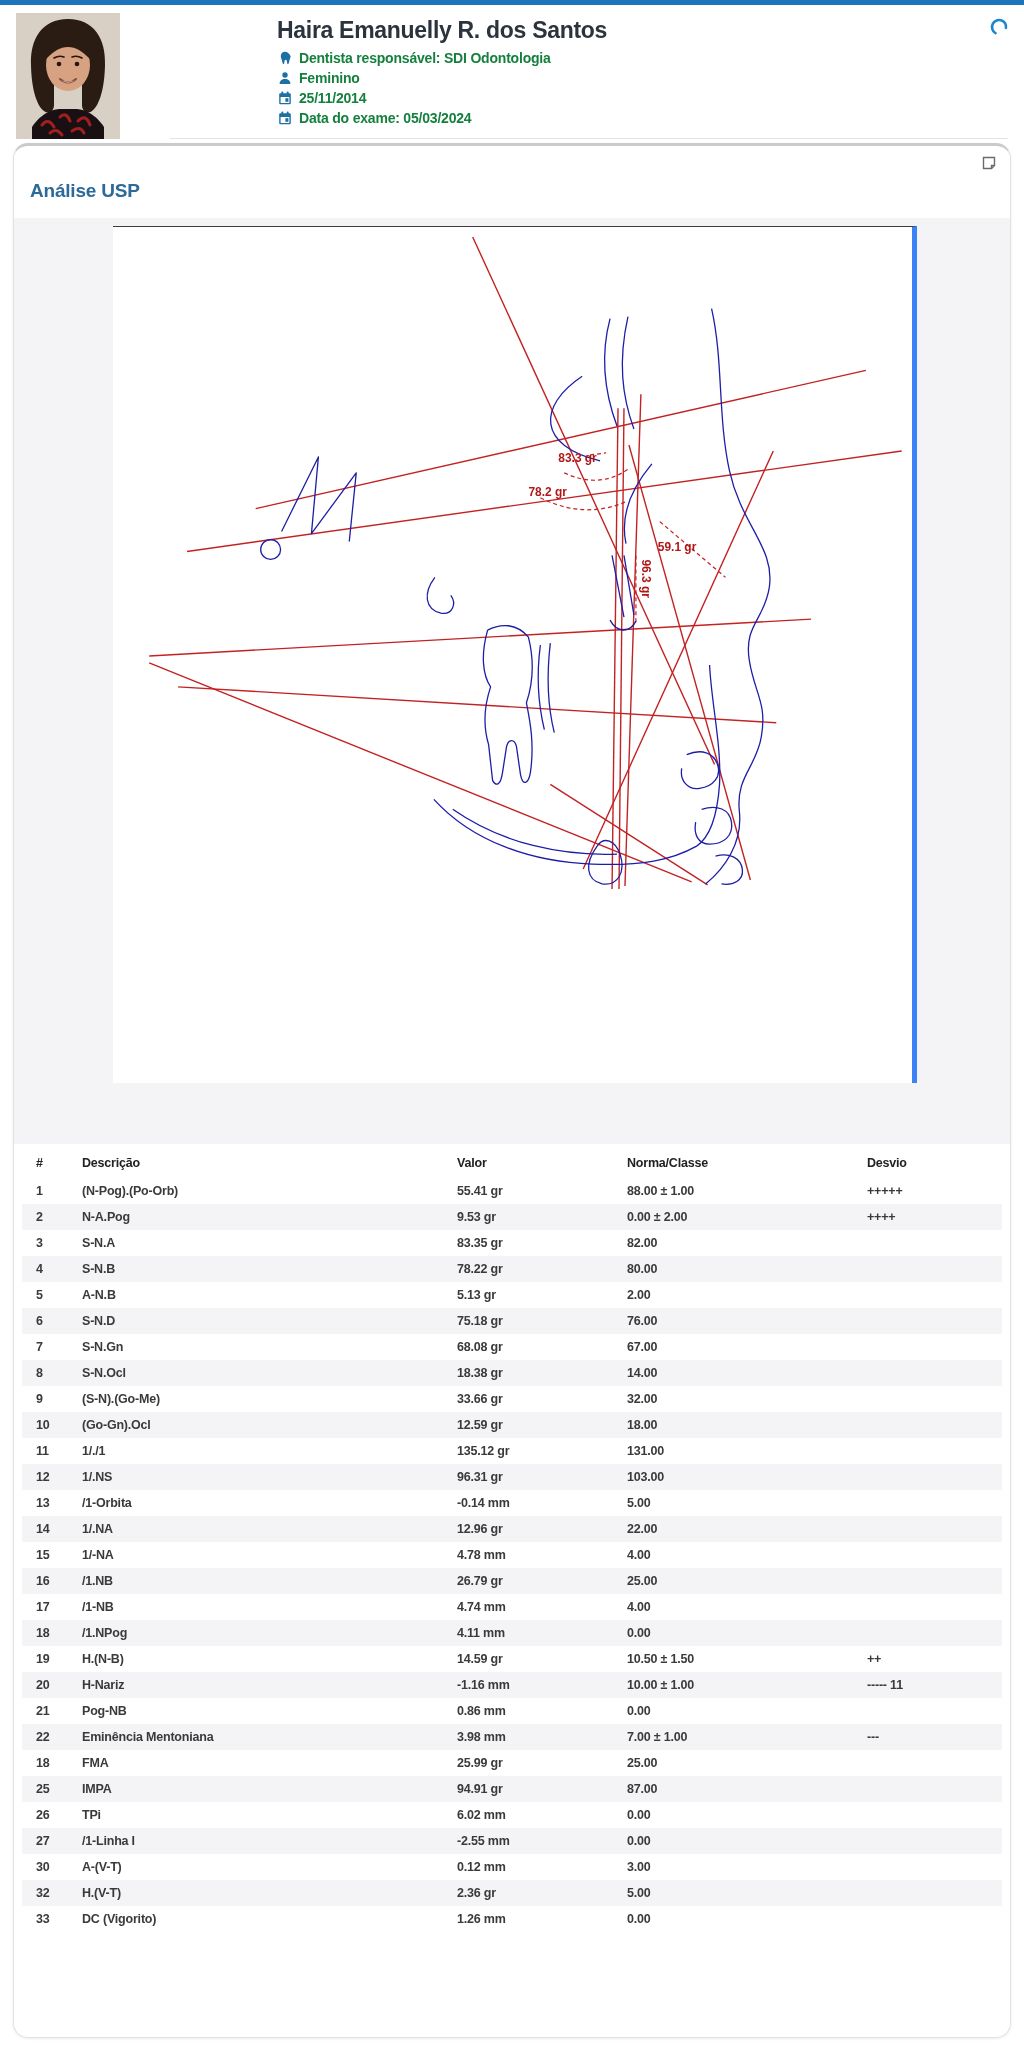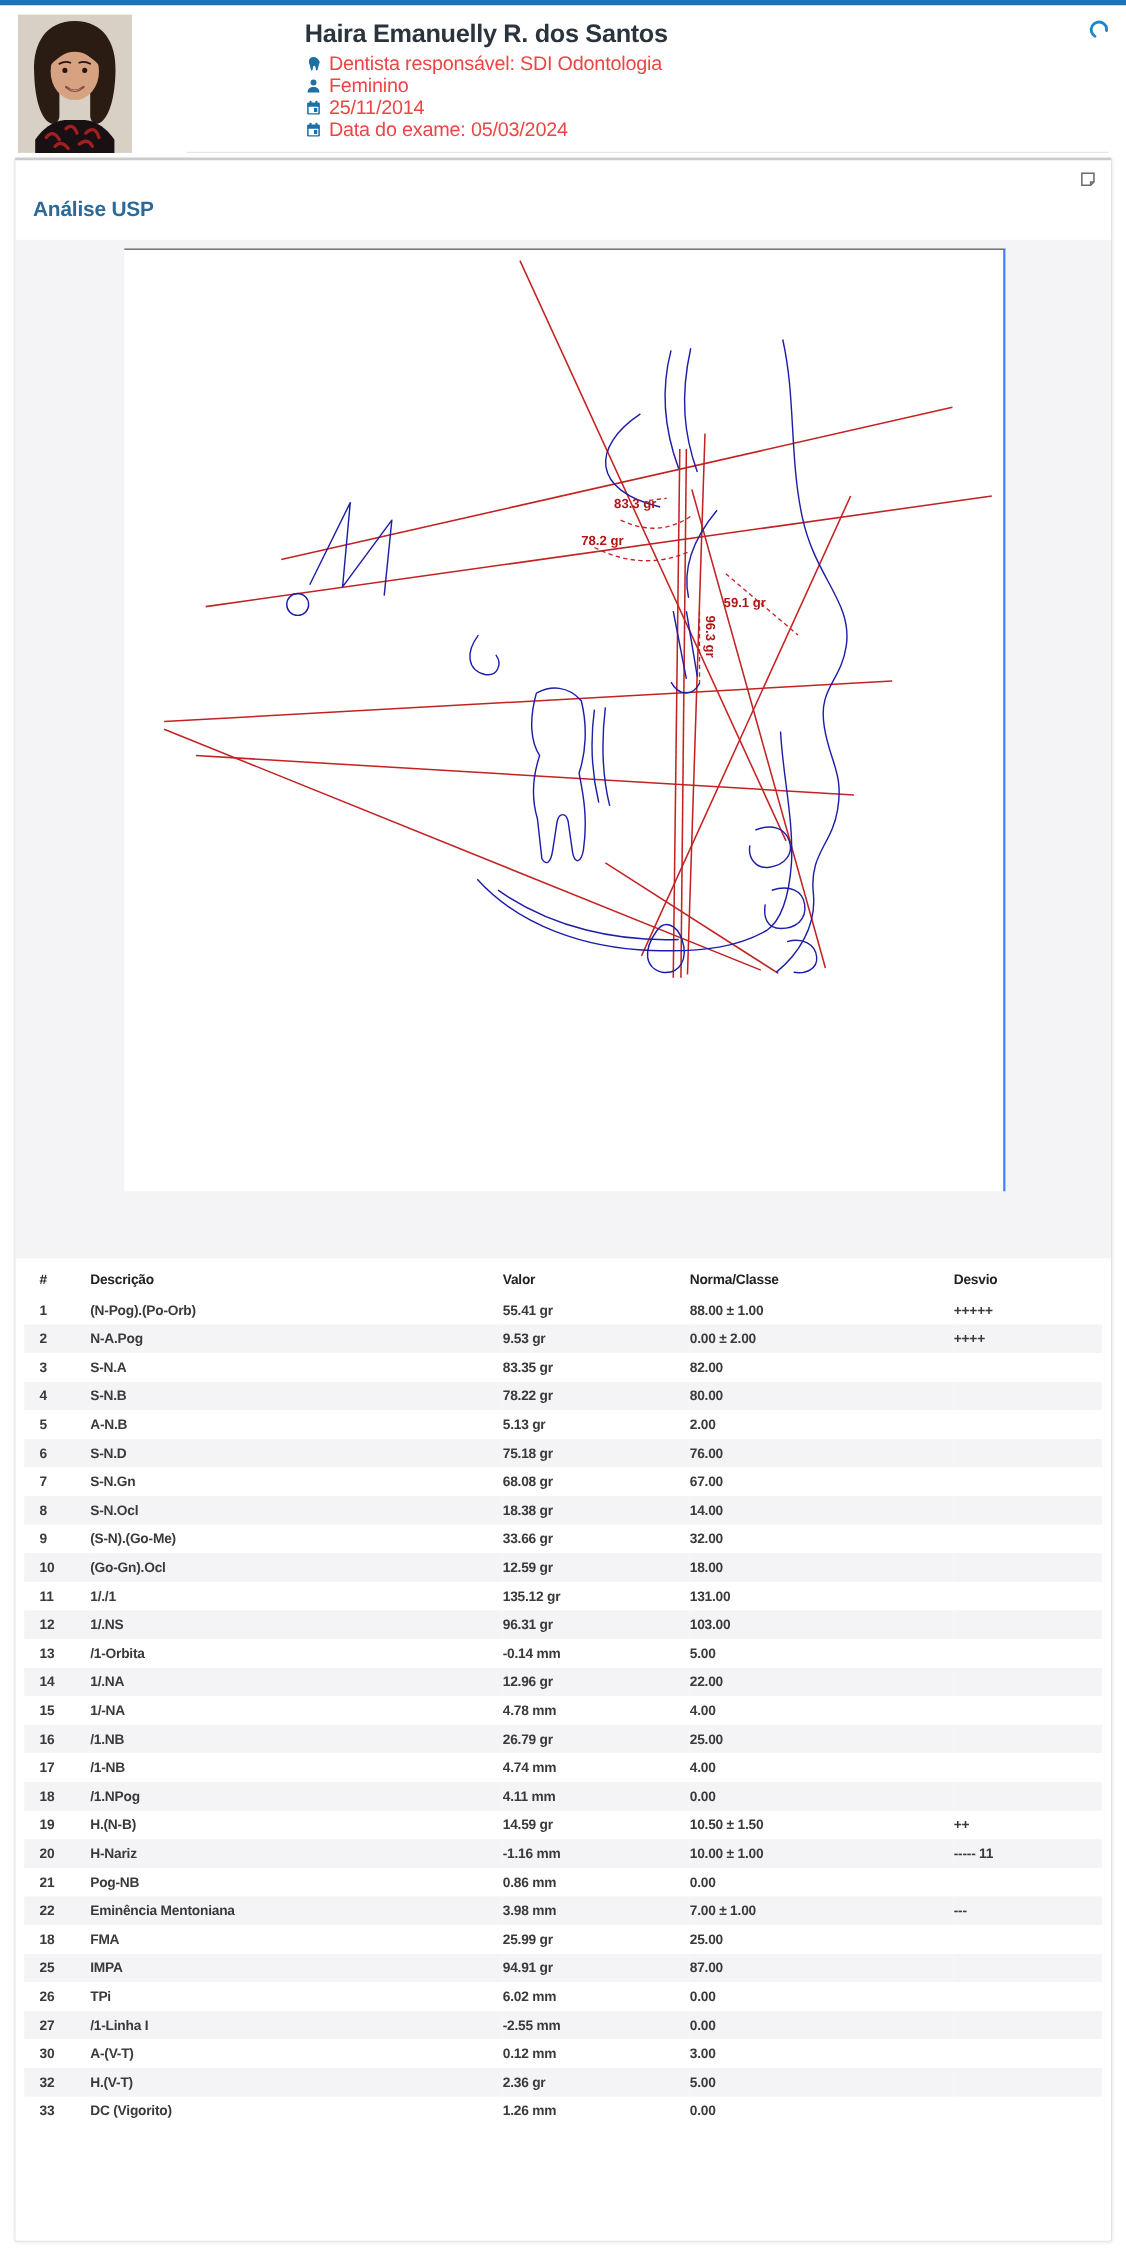--- a/index.html
+++ b/index.html
@@ -9,34 +9,34 @@
   .top-bar{position:absolute;top:0;left:0;width:100%;height:5px;background:#1e74b9;}
 
   
   .header{position:absolute;top:5px;left:0;width:100%;height:138px;background:#fff;}
   .photo{position:absolute;top:8px;left:16px;width:104px;height:126px;overflow:hidden;}
   .photo svg{display:block;}
   .header-info{position:absolute;left:277px;top:12px;}
   .patient-name{margin:0 0 4px 0;font-size:23px;font-weight:700;color:#2b343c;letter-spacing:-.3px;}
   .detail{display:flex;align-items:center;height:20px;}
   .detail .icn{width:15px;height:15px;margin-right:7px;display:flex;align-items:center;justify-content:center;}
-  .detail .txt{font-size:18px;font-weight:400;color:#ef4444;letter-spacing:-.2px;}
+  .detail .txt{font-size:14px;font-weight:700;color:#15803d;letter-spacing:-.2px;}
   .spinner{position:absolute;top:12px;right:15px;width:20px;height:20px;}
   .header-divider{position:absolute;left:170px;top:133px;width:838px;height:1px;background:#e3e3e3;}
 
   
   .card{position:absolute;top:143px;left:13px;width:998px;height:1895px;background:#fff;
-        border:1px solid #e2e2e2;border-top:3px solid #c9cbce;border-radius:3px;
+        border:1px solid #e2e2e2;border-top:3px solid #c9cbce;border-radius:15px;
         box-shadow:0 1px 3px rgba(0,0,0,.08);box-sizing:border-box;}
   .note-btn{position:absolute;top:9px;right:13px;width:16px;height:16px;cursor:pointer;}
   .section-title{margin:0;padding:34px 0 16px 16px;font-size:19px;font-weight:700;color:#2b6a99;letter-spacing:-.2px;}
 
   .chart-panel{background:#f4f4f6;width:100%;height:926px;box-sizing:border-box;padding-top:8px;}
   .tracing-box{margin-left:99px;width:799px;height:856px;background:#fff;
-               border-top:1px solid #3c3c3c;border-right:2px solid #3b82f6;}
+               border-top:1px solid #3c3c3c;border-right:5px solid #3b82f6;}
   .tracing-box svg{display:block;}
 
   
   .table-wrap{padding:4px 8px 0 8px;}
   table.results{border-collapse:collapse;width:100%;table-layout:fixed;}
   table.results th{font-size:12.5px;font-weight:700;color:#222;text-align:left;height:30px;
                    letter-spacing:-.2px;padding:0;}
   table.results td{font-size:12.5px;font-weight:700;color:#3a3a3a;height:26px;letter-spacing:-.2px;
                    padding:0;white-space:nowrap;overflow:hidden;}
   table.results th:first-child,table.results td:first-child{padding-left:14px;}

